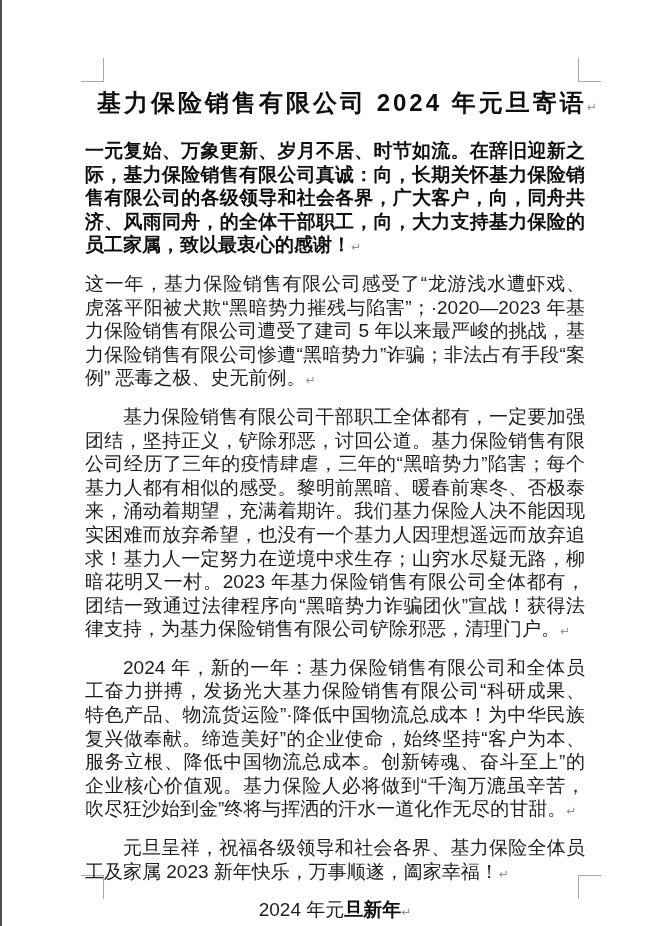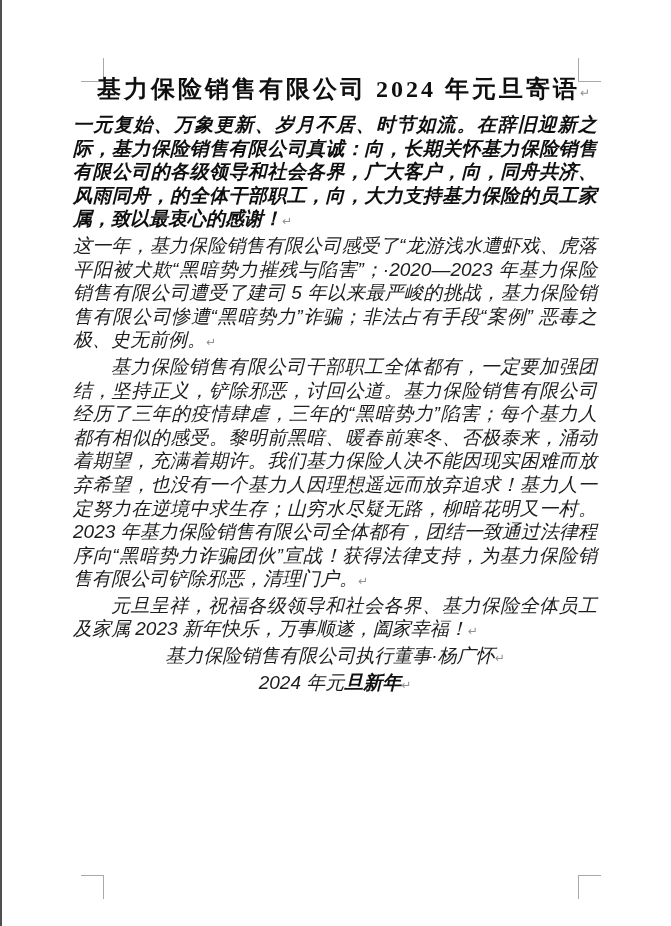--- a/index.html
+++ b/index.html
@@ -11,25 +11,25 @@
   .crop{position:absolute;width:22px;height:23px;}
   .crop-tl{left:81px;top:58px;border-right:1px solid #a9a9a9;border-bottom:1px solid #a9a9a9;}
   .crop-tr{left:578px;top:58px;border-left:1px solid #a9a9a9;border-bottom:1px solid #a9a9a9;}
   .crop-bl{left:81px;top:875px;border-right:1px solid #a9a9a9;border-top:1px solid #a9a9a9;}
   .crop-br{left:578px;top:875px;border-left:1px solid #a9a9a9;border-top:1px solid #a9a9a9;}
   .text-col{
     position:absolute;left:73px;top:70px;width:524px;
     color:#1d1d1d;font-size:19px;line-height:23.6px;text-align:justify;
   }
   .doc-title{
-    margin:4px 0 5px 24px;white-space:nowrap;
-    font-size:24px;font-weight:bold;letter-spacing:3px;line-height:30px;color:#0f0f0f;font-family:Liberation Serif, serif;
+    margin:13px 0 5px 24px;white-space:nowrap;
+    font-size:24px;font-weight:bold;letter-spacing:3px;line-height:39px;color:#0f0f0f;
   }
   .doc-title .pmark{letter-spacing:0;}
-  p{margin:0;padding:0;font-style:italic;}
+  p{margin:12px;padding:0;}
   .bold{font-weight:bold;color:#0f0f0f;}
   .indent{text-indent:2em;}
   .center{text-align:center;}
   .pmark{font-size:12px;color:#8f8f9b;font-weight:normal;vertical-align:baseline;}
 </style>
 </head>
 <body>
 
 <div class="page">
 
@@ -44,21 +44,21 @@
 
     <h1 class="doc-title"><span>基力保险销售有限公司 2024 年元旦寄语</span><span class="pmark">↵</span></h1>
 
     <p class="bold"><span>一元复始、万象更新、岁月不居、时节如流。在辞旧迎新之际，基力保险销售有限公司真诚：向，长期关怀基力保险销售有限公司的各级领导和社会各界，广大客户，向，同舟共济、风雨同舟，的全体干部职工，向，大力支持基力保险的员工家属，致以最衷心的感谢！</span><span class="pmark">↵</span></p>
 
 
     <p><span>这一年，基力保险销售有限公司感受了“龙游浅水遭虾戏、虎落平阳被犬欺“黑暗势力摧残与陷害”；·2020—2023 年基力保险销售有限公司遭受了建司 5 年以来最严峻的挑战，基力保险销售有限公司惨遭“黑暗势力”诈骗；非法占有手段“案例” 恶毒之极、史无前例。</span><span class="pmark">↵</span></p>
 
     <p class="indent"><span>基力保险销售有限公司干部职工全体都有，一定要加强团结，坚持正义，铲除邪恶，讨回公道。基力保险销售有限公司经历了三年的疫情肆虐，三年的“黑暗势力”陷害；每个基力人都有相似的感受。黎明前黑暗、暖春前寒冬、否极泰来，涌动着期望，充满着期许。我们基力保险人决不能因现实困难而放弃希望，也没有一个基力人因理想遥远而放弃追求！基力人一定努力在逆境中求生存；山穷水尽疑无路，柳暗花明又一村。2023 年基力保险销售有限公司全体都有，团结一致通过法律程序向“黑暗势力诈骗团伙”宣战！获得法律支持，为基力保险销售有限公司铲除邪恶，清理门户。</span><span class="pmark">↵</span></p>
 
+    <p class="indent"><span>2024 年，新的一年：基力保险销售有限公司和全体员工奋力拼搏，发扬光大基力保险销售有限公司“科研成果、特色产品、物流货运险”·降低中国物流总成本！为中华民族复兴做奉献。缔造美好”的企业使命，始终坚持“客户为本、服务立根、降低中国物流总成本。创新铸魂、奋斗至上”的企业核心价值观。基力保险人必将做到“千淘万漉虽辛苦，吹尽狂沙始到金”终将与挥洒的汗水一道化作无尽的甘甜。</span><span class="pmark">↵</span></p>
 
     <p class="indent"><span>元旦呈祥，祝福各级领导和社会各界、基力保险全体员工及家属 2023 新年快乐，万事顺遂，阖家幸福！</span><span class="pmark">↵</span></p>
 
-    <p class="center"><span>基力保险销售有限公司执行董事·杨广怀</span><span class="pmark">↵</span></p>
 
     <p class="center"><span>2024 年元</span><span class="bold">旦新年</span><span class="pmark">↵</span></p>
 
   </div>
 </div>
 
 </body></html>

